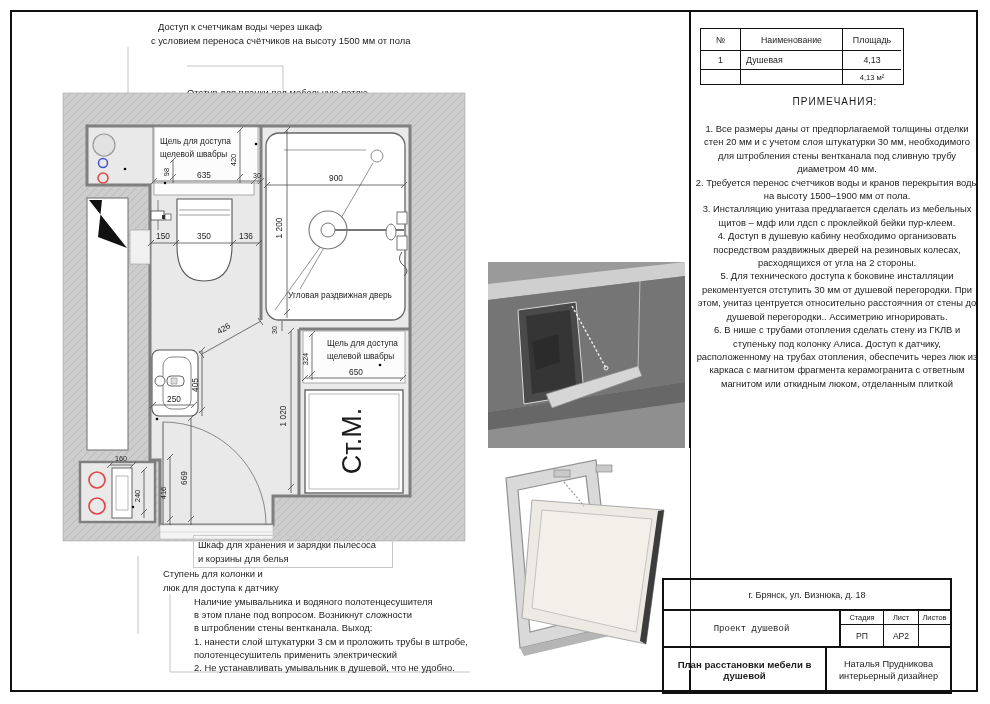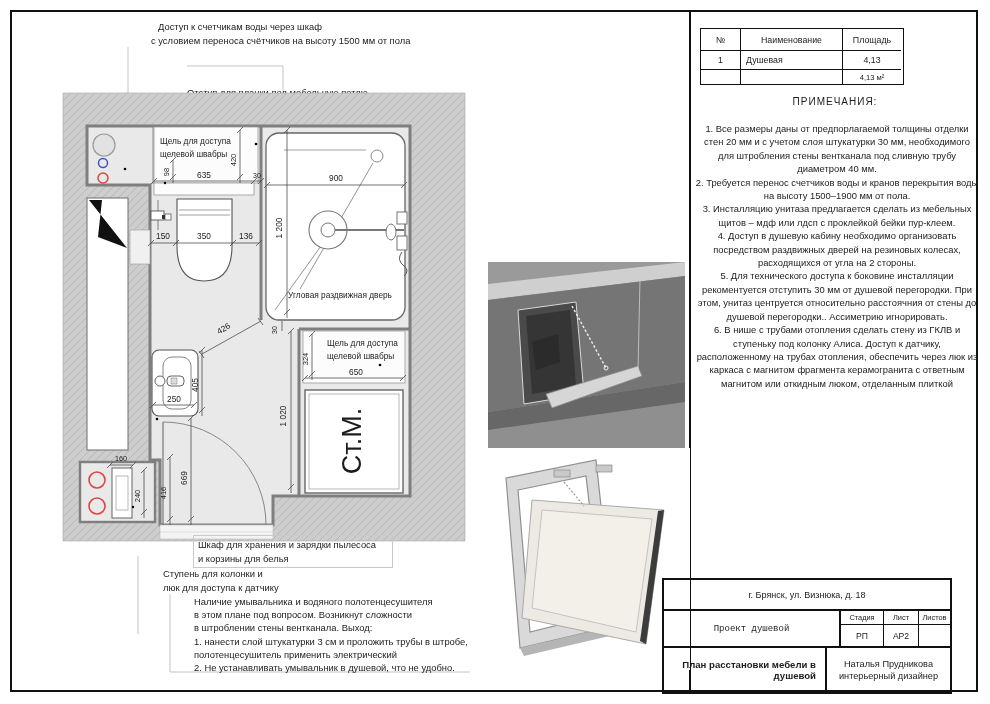--- a/index.html
+++ b/index.html
@@ -27,21 +27,21 @@
   .tb-row1{height:31px;border-bottom:2px solid #111;display:flex;align-items:center;justify-content:center;box-sizing:border-box;}
   .tb-row2{height:37px;border-bottom:2px solid #111;display:flex;box-sizing:border-box;}
   .tb-proj{width:177px;border-right:2px solid #111;display:flex;align-items:center;justify-content:center;box-sizing:border-box;font-family:Liberation Mono, monospace;}
   .tb-cols{flex:1;display:grid;grid-template-columns:43px 35px 1fr;grid-template-rows:14px 1fr;}
   .tb-cols div{border-right:1px solid #111;border-bottom:1px solid #111;display:flex;align-items:center;justify-content:center;
                font-size:7.4px;box-sizing:border-box;}
   .tb-cols div:nth-child(3n){border-right:none;}
   .tb-cols div:nth-child(n+4){border-bottom:none;font-size:8.6px;}
   .tb-row3{height:44px;display:flex;box-sizing:border-box;}
   .tb-name{width:163px;border-right:2px solid #111;display:flex;align-items:center;justify-content:center;
-           font-size:9.6px;font-weight:700;text-align:right;padding:0 9px;box-sizing:border-box;}
+           font-size:9.6px;font-weight:700;text-align:center;padding:0 3px;box-sizing:border-box;}
   .tb-designer{flex:1;display:flex;align-items:center;justify-content:center;text-align:center;font-size:9.2px;line-height:12px;}
   svg text{font-family:"Liberation Sans","DejaVu Sans",sans-serif;fill:#1c1c1c;}
 </style>
 </head>
 <body>
 
 <div class="sheet">
   <div class="frame"></div>
   <div class="divider"></div>
 

